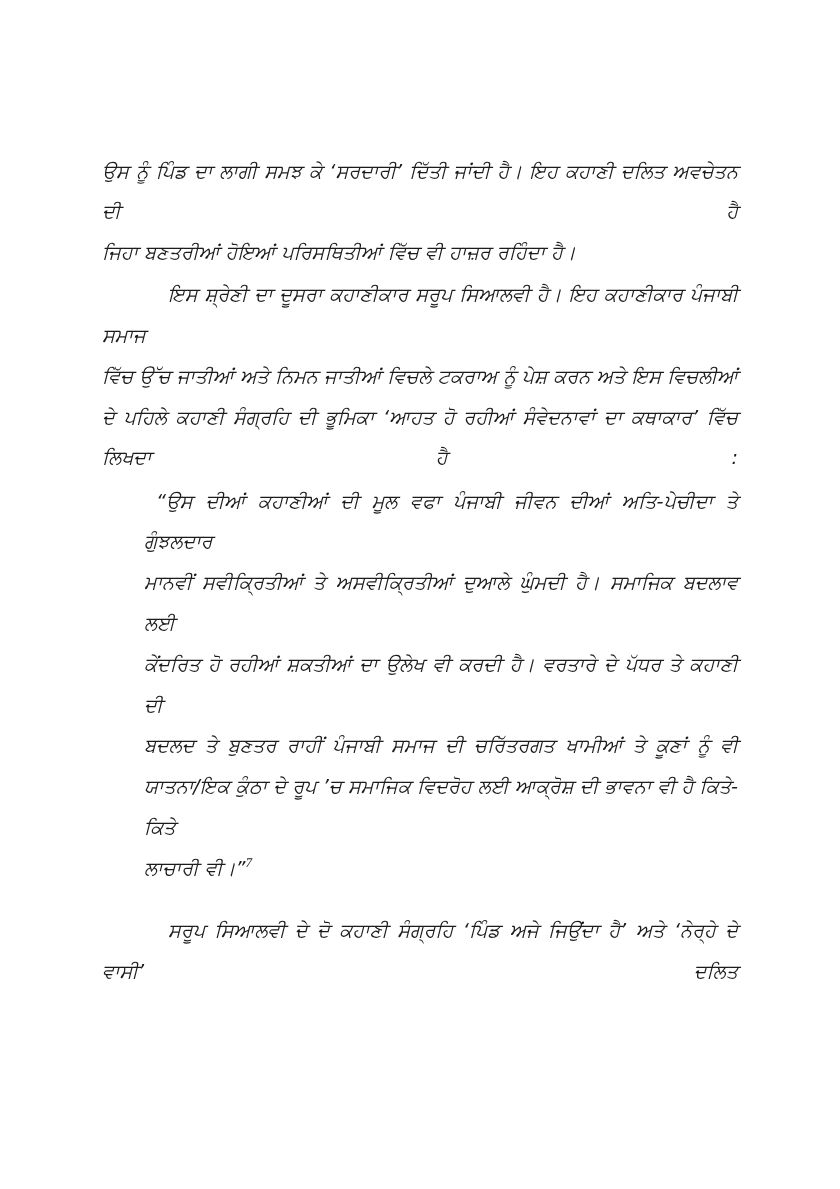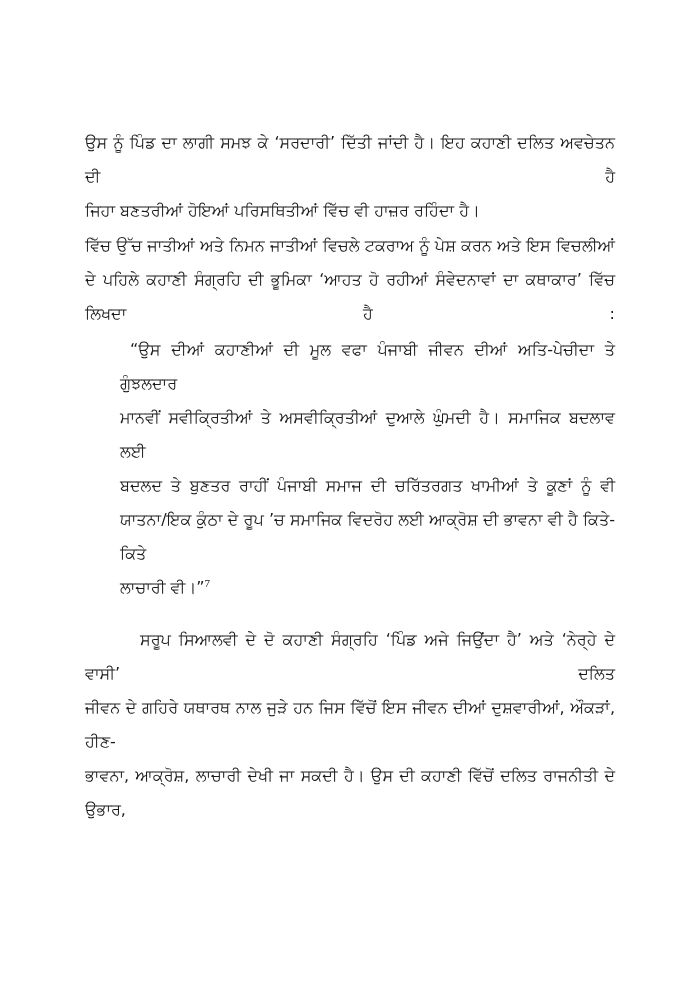--- a/index.html
+++ b/index.html
@@ -3,20 +3,21 @@
 <meta charset="utf-8">
 <style>
   html,body{margin:0;padding:0;background:#ffffff;}
   .page{
     position:relative;
     width:700px;height:822px;
     background:#ffffff;
     font-family:"DejaVu Sans",sans-serif;
     color:#1b1b1b;
     overflow:hidden;
+    font-style:italic;
   }
   .text-column{
     position:absolute;
     left:85px;top:126px;
     width:530px;
     font-size:16px;
     line-height:34px;
   }
   .para{margin:0 0 1px 0;}
   .line{
@@ -56,27 +57,29 @@
 
 <div class="page">
   <div class="text-column">
 
     <div class="para">
       <div class="line just">ਉਸ ਨੂੰ ਪਿੰਡ ਦਾ ਲਾਗੀ ਸਮਝ ਕੇ ‘ਸਰਦਾਰੀ’ ਦਿੱਤੀ ਜਾਂਦੀ ਹੈ। ਇਹ ਕਹਾਣੀ ਦਲਿਤ ਅਵਚੇਤਨ ਦੀ ਹੈ</div>
       <div class="line">ਜਿਹਾ ਬਣਤਰੀਆਂ ਹੋਇਆਂ ਪਰਿਸਥਿਤੀਆਂ ਵਿੱਚ ਵੀ ਹਾਜ਼ਰ ਰਹਿੰਦਾ ਹੈ।</div>
     </div>
 
     <div class="para">
+      <div class="line just first-indent">ਇਸ ਸ਼੍ਰੇਣੀ ਦਾ ਦੂਸਰਾ ਕਹਾਣੀਕਾਰ ਸਰੂਪ ਸਿਆਲਵੀ ਹੈ। ਇਹ ਕਹਾਣੀਕਾਰ ਪੰਜਾਬੀ ਸਮਾਜ</div>
       <div class="line just">ਵਿੱਚ ਉੱਚ ਜਾਤੀਆਂ ਅਤੇ ਨਿਮਨ ਜਾਤੀਆਂ ਵਿਚਲੇ ਟਕਰਾਅ ਨੂੰ ਪੇਸ਼ ਕਰਨ ਅਤੇ ਇਸ ਵਿਚਲੀਆਂ</div>
       <div class="line just">ਦੇ ਪਹਿਲੇ ਕਹਾਣੀ ਸੰਗ੍ਰਹਿ ਦੀ ਭੂਮਿਕਾ ‘ਆਹਤ ਹੋ ਰਹੀਆਂ ਸੰਵੇਦਨਾਵਾਂ ਦਾ ਕਥਾਕਾਰ’ ਵਿੱਚ ਲਿਖਦਾ ਹੈ :</div>
     </div>
 
     <div class="blockquote">
       <div class="line just qfirst">“ਉਸ ਦੀਆਂ ਕਹਾਣੀਆਂ ਦੀ ਮੂਲ ਵਫਾ ਪੰਜਾਬੀ ਜੀਵਨ ਦੀਆਂ ਅਤਿ-ਪੇਚੀਦਾ ਤੇ ਗੁੰਝਲਦਾਰ</div>
       <div class="line just">ਮਾਨਵੀਂ ਸਵੀਕ੍ਰਿਤੀਆਂ ਤੇ ਅਸਵੀਕ੍ਰਿਤੀਆਂ ਦੁਆਲੇ ਘੁੰਮਦੀ ਹੈ। ਸਮਾਜਿਕ ਬਦਲਾਵ ਲਈ</div>
+      <div class="line just">ਕੇਂਦਰਿਤ ਹੋ ਰਹੀਆਂ ਸ਼ਕਤੀਆਂ ਦਾ ਉਲੇਖ ਵੀ ਕਰਦੀ ਹੈ। ਵਰਤਾਰੇ ਦੇ ਪੱਧਰ ਤੇ ਕਹਾਣੀ ਦੀ</div>
       <div class="line just">ਬਦਲਦ ਤੇ ਬੁਣਤਰ ਰਾਹੀਂ ਪੰਜਾਬੀ ਸਮਾਜ ਦੀ ਚਰਿੱਤਰਗਤ ਖਾਮੀਆਂ ਤੇ ਕੂਣਾਂ ਨੂੰ ਵੀ</div>
       <div class="line just">ਯਾਤਨਾ/ਇਕ ਕੁੰਠਾ ਦੇ ਰੂਪ ’ਚ ਸਮਾਜਿਕ ਵਿਦਰੋਹ ਲਈ ਆਕ੍ਰੋਸ਼ ਦੀ ਭਾਵਨਾ ਵੀ ਹੈ ਕਿਤੇ-ਕਿਤੇ</div>
       <div class="line"><span>ਲਾਚਾਰੀ ਵੀ।”</span><sup class="fn">7</sup></div>
     </div>
 
     <div class="para">
       <div class="line just first-indent">ਸਰੂਪ ਸਿਆਲਵੀ ਦੇ ਦੋ ਕਹਾਣੀ ਸੰਗ੍ਰਹਿ ‘ਪਿੰਡ ਅਜੇ ਜਿਉਂਦਾ ਹੈ’ ਅਤੇ ‘ਨੇਰ੍ਹੇ ਦੇ ਵਾਸੀ’ ਦਲਿਤ</div>
       <div class="line just">ਜੀਵਨ ਦੇ ਗਹਿਰੇ ਯਥਾਰਥ ਨਾਲ ਜੁੜੇ ਹਨ ਜਿਸ ਵਿੱਚੋਂ ਇਸ ਜੀਵਨ ਦੀਆਂ ਦੁਸ਼ਵਾਰੀਆਂ, ਔਕੜਾਂ, ਹੀਣ-</div>
       <div class="line just">ਭਾਵਨਾ, ਆਕ੍ਰੋਸ਼, ਲਾਚਾਰੀ ਦੇਖੀ ਜਾ ਸਕਦੀ ਹੈ। ਉਸ ਦੀ ਕਹਾਣੀ ਵਿੱਚੋਂ ਦਲਿਤ ਰਾਜਨੀਤੀ ਦੇ ਉਭਾਰ,</div>
 

